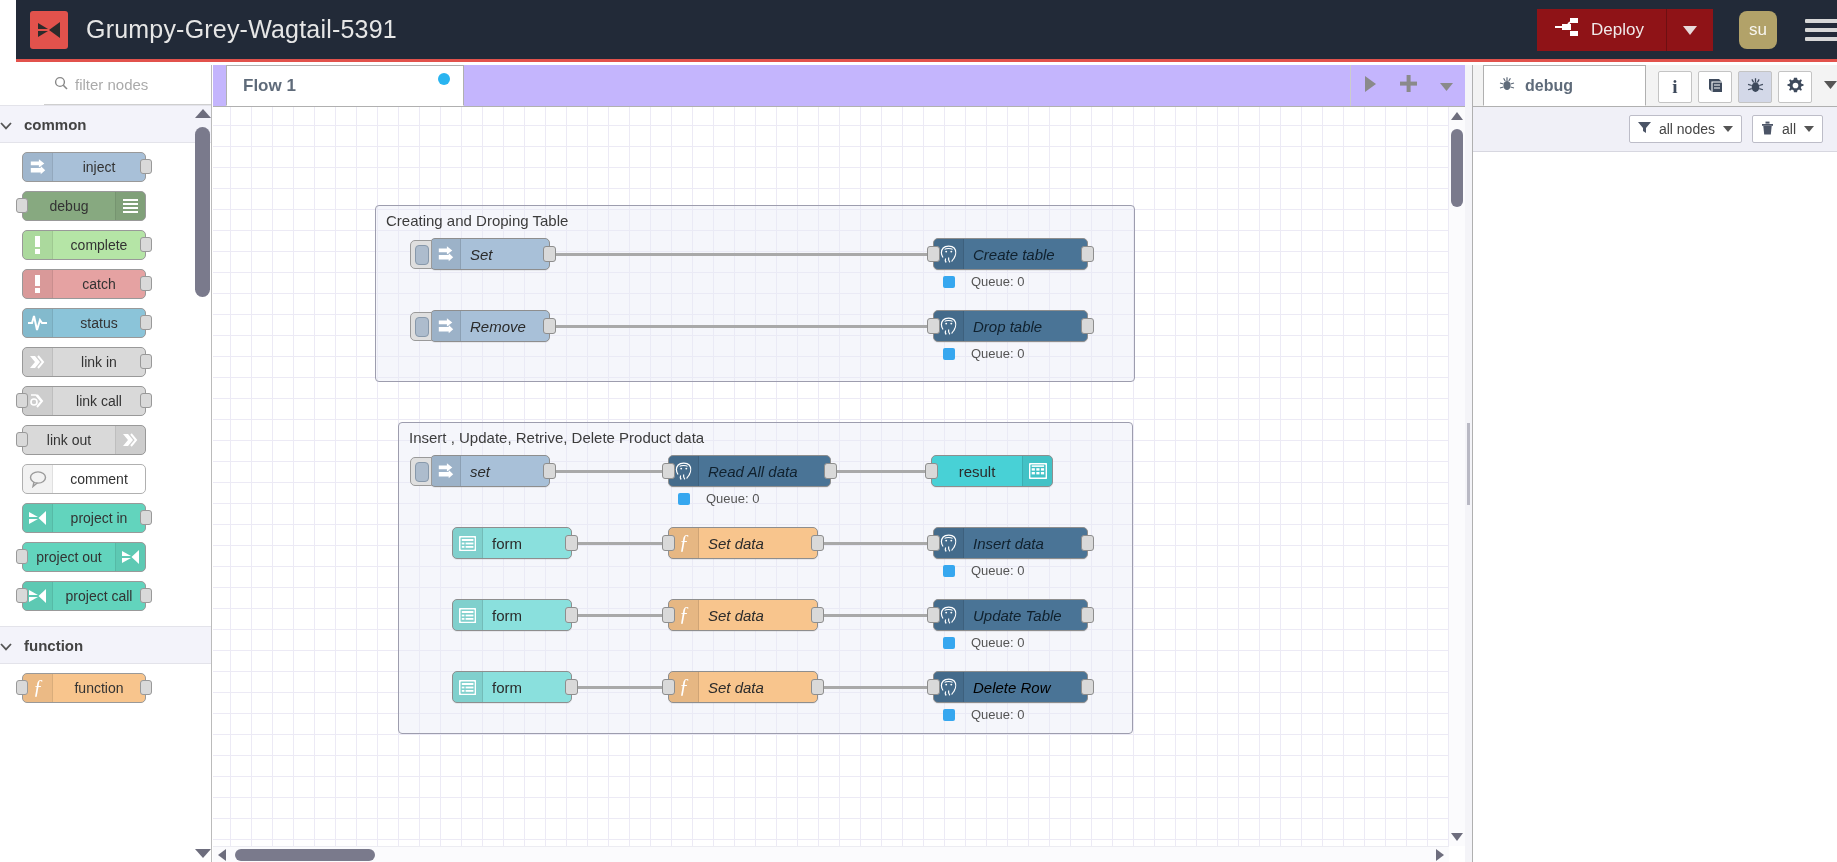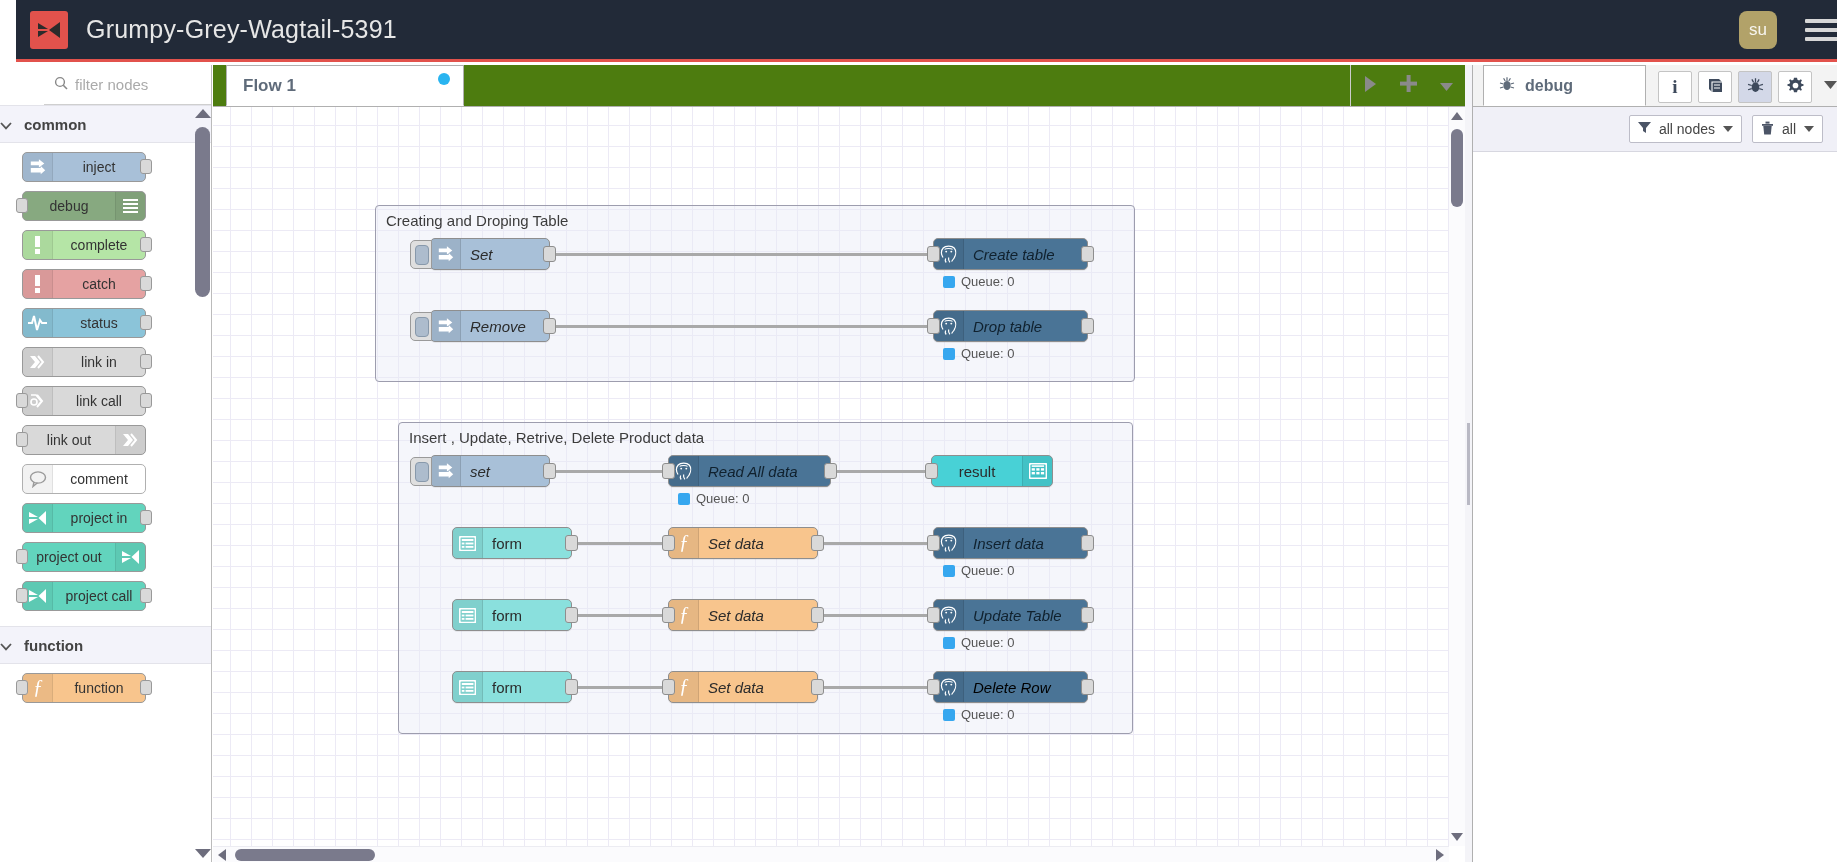--- a/index.html
+++ b/index.html
@@ -102,21 +102,21 @@
     position: absolute; left: 1px; top: 22px; width: 15px; height: 170px;
     background: #7a7a8c; border-radius: 8px; cursor: pointer;
   }
 
   
   #workspace {
     position: absolute; top: 65px; left: 213px; width: 1252px; height: 797px;
     background: #fff; display: flex; flex-direction: column;
   }
   #tabbar {
-    height: 42px; background: #4d7c0f; border-bottom: 1px solid #b0b0b0;
+    height: 42px; background: #c4b5fd; border-bottom: 1px solid #b0b0b0;
     display: flex; align-items: center; flex: 0 0 auto; position: relative;
   }
   #tab-flow1 {
     margin-left: 13px; width: 238px; height: 41px; background: #fff;
     border: 1px solid #b0b0b0; border-bottom: 1px solid #fff;
     display: flex; align-items: center; padding-left: 16px; position: relative;
     font-weight: bold; color: #5f6b7a; font-size: 17px; cursor: pointer;
   }
   #tab-dirty-dot {
     position: absolute; right: 13px; top: 7px; width: 12px; height: 12px;
@@ -175,21 +175,21 @@
   .nport.in { left: -7px; }
   .inject-btn {
     position: absolute; left: -21px; top: 1px; width: 22px; height: 29px;
     background: #dfdfdf; border: 1px solid #9a9a9a; border-radius: 5px 0 0 5px;
   }
   .inject-btn i {
     position:absolute; left:4px; top:4px; width:14px; height:20px;
     background:#adbccd; border:1px solid #8899ab; border-radius:4px; display:block;
   }
   .status-line {
-    position: absolute; display: flex; align-items: center; gap: 6px;
+    position: absolute; display: flex; align-items: center; gap: 16px;
     font-size: 13px; color: #555; white-space: nowrap;
   }
   .status-dot { width: 12px; height: 12px; border-radius: 2px; background: #36a7ef; }
 
   .wire {
     position: absolute; height: 3px; background: #a9a9a9; border-radius: 2px;
   }
 
   #canvas-vscroll {
     position: absolute; right: 0; top: 0; bottom: 16px; width: 16px; background: #fbfbfd;
@@ -256,20 +256,40 @@
   <div id="logo-mark">
     <svg width="26" height="22" viewBox="0 0 26 22">
       <path d="M2 4 L12 10 L2 10 Z" fill="#2b2b2b"></path>
       <path d="M2 18 L12 12 L2 12 Z" fill="#2b2b2b"></path>
       <path d="M24 3 L13 11 L24 19 Z" fill="#2b2b2b"></path>
     </svg>
   </div>
   <div id="app-title">Grumpy-Grey-Wagtail-5391</div>
 
   <div id="header-right">
+    <div id="deploy-button">
+      <div class="deploy-main">
+        <span>
+          <svg width="26" height="20" viewBox="0 0 26 20">
+            <path d="M2 10 L9 10 M13 10 L17 5 M17 5 L24 5" stroke="#fff" stroke-width="2" fill="none"></path>
+            <rect x="9" y="7" width="9" height="6" fill="#fff"></rect>
+            <rect x="17" y="1" width="8" height="5" fill="#fff"></rect>
+            <rect x="17" y="14" width="8" height="5" fill="#fff"></rect>
+          </svg>
+        </span>
+        <span>Deploy</span>
+      </div>
+      <div class="deploy-caret">
+        <span>
+          <svg width="14" height="9" viewBox="0 0 14 9">
+              <path d="M0 0 L14 0 L7 9 Z" fill="#e8dada"></path>
+            </svg>
+        </span>
+      </div>
+    </div>
     <div id="user-avatar">su</div>
     <div id="main-menu-button">
       <span></span>
         <span></span>
         <span></span>
     </div>
   </div>
 </div>
 
 <div id="palette">

